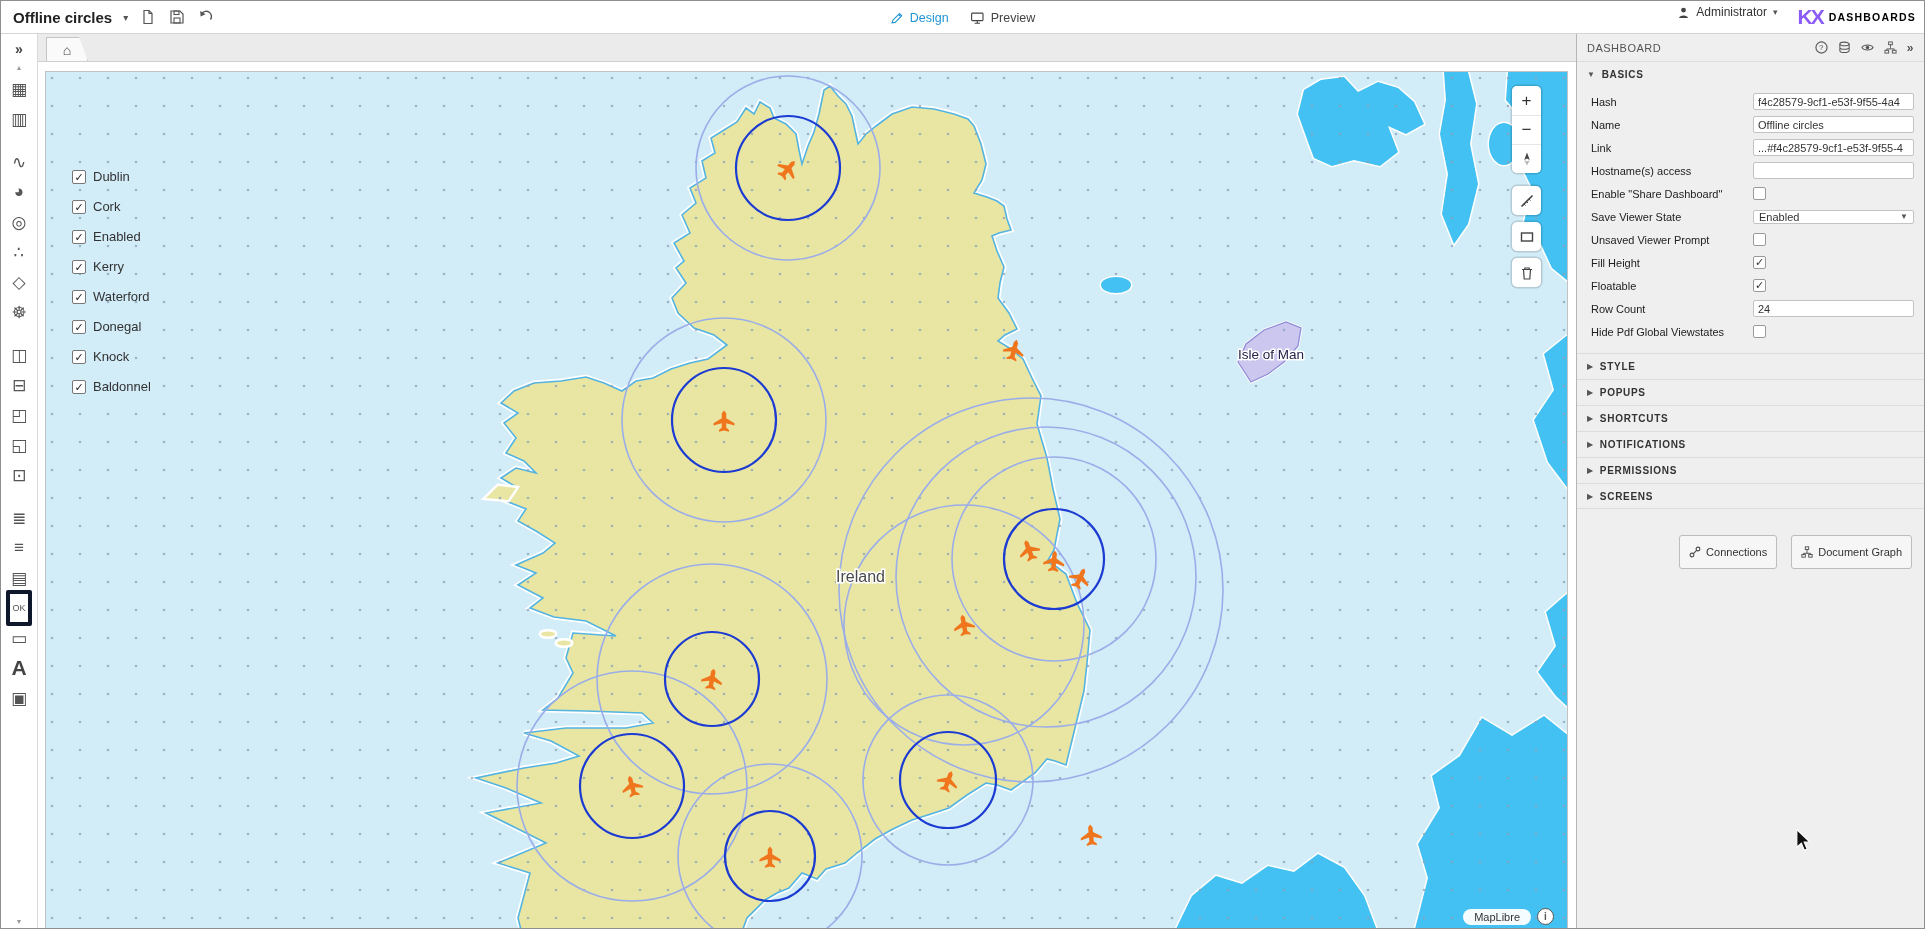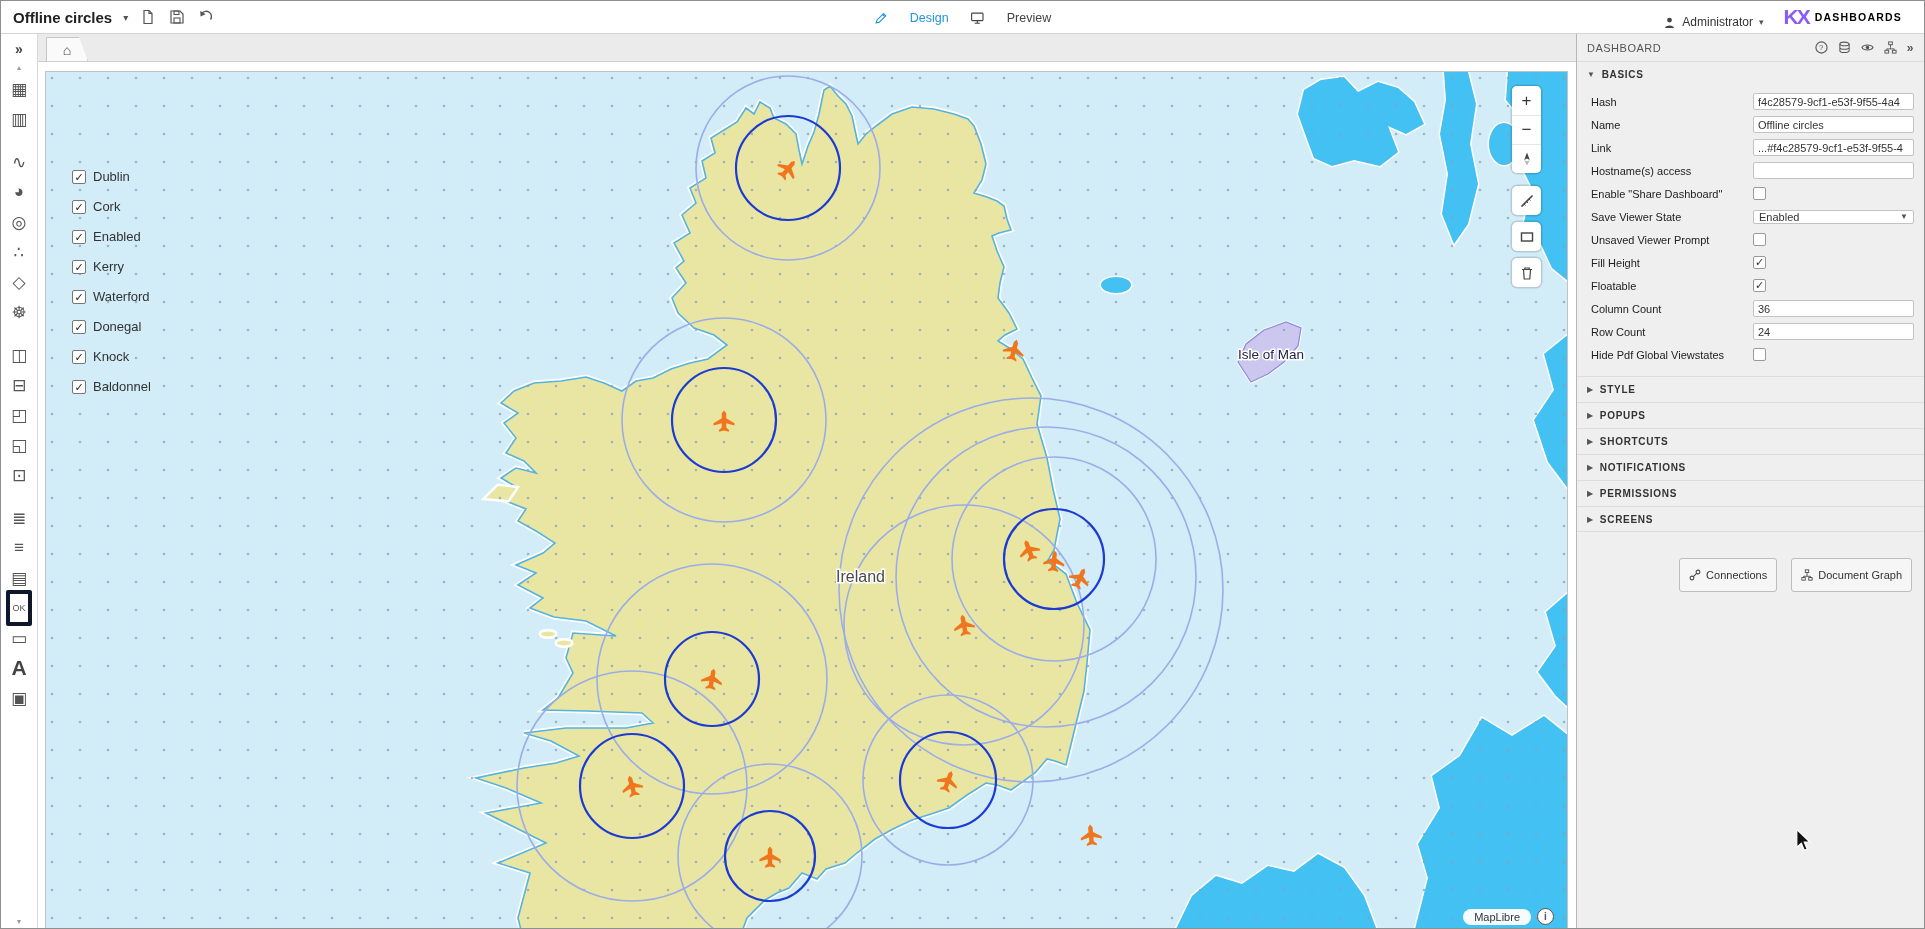--- a/index.html
+++ b/index.html
@@ -8,23 +8,23 @@
 #app{position:relative;width:1925px;height:929px;border:1px solid #8f8f8f;background:#fff;overflow:hidden}
 
 
 #topbar{height:33px;display:flex;align-items:center;border-bottom:1px solid #d4d4d4;background:#fff;position:relative}
 .tb-left{display:flex;align-items:center;gap:11px;padding-left:12px}
 #doc-title{font-size:15px;font-weight:bold;color:#222;cursor:pointer}
 .tb-caret{font-size:10px;color:#555;cursor:pointer}
 .tb-icon{width:18px;height:18px;display:flex;align-items:center;justify-content:center;cursor:pointer}
 .tb-icon svg{width:16px;height:16px}
 .tb-center{position:absolute;left:50%;top:0;height:33px;transform:translateX(-50%);display:flex;align-items:center;gap:22px}
-.mode{display:flex;align-items:center;gap:22px;font-size:12.5px;color:#444;cursor:pointer}
+.mode{display:flex;align-items:center;gap:6px;font-size:12.5px;color:#444;cursor:pointer}
 .mode.active{color:#2196d4}
-.tb-right{margin-left:auto;display:flex;align-items:flex-end;gap:20px;padding-right:22px}
+.tb-right{margin-left:auto;display:flex;align-items:flex-start;gap:20px;padding-right:8px}
 .user{display:flex;align-items:center;gap:6px;font-size:12px;color:#333;cursor:pointer}
 .user .tb-caret{font-size:9px}
 .brand{display:flex;align-items:center;gap:6px;cursor:default}
 .brand-kx{font-size:21px;font-weight:900;letter-spacing:-2px;color:#8b5cf6}
 .brand-text{font-size:10.5px;font-weight:bold;letter-spacing:1.2px;color:#000}
 
 
 #main{display:flex;height:896px}
 #left-toolbar{width:37px;border-right:1px solid #d9d9d9;background:#fff;display:flex;flex-direction:column;align-items:center;padding-top:3px;position:relative}
 .tool{width:36px;height:30px;display:flex;align-items:center;justify-content:center;font-size:17px;color:#555;cursor:pointer}
@@ -438,26 +438,20 @@
               <span class="pcheck">✓</span>
             </span>
           </div>
           <div class="prow">
             <span class="plabel">Floatable</span>
             <span class="pctl">
               <span class="pcheck">✓</span>
             </span>
           </div>
           <div class="prow">
-            <span class="plabel">Column Count</span>
-            <span class="pctl">
-              <input class="pinput" type="text" value="36" style="">
-            </span>
-          </div>
-          <div class="prow">
             <span class="plabel">Row Count</span>
             <span class="pctl">
               <input class="pinput" type="text" value="24" style="">
             </span>
           </div>
           <div class="prow">
             <span class="plabel">Hide Pdf Global Viewstates</span>
             <span class="pctl">
               <span class="pcheck"></span>
             </span>

